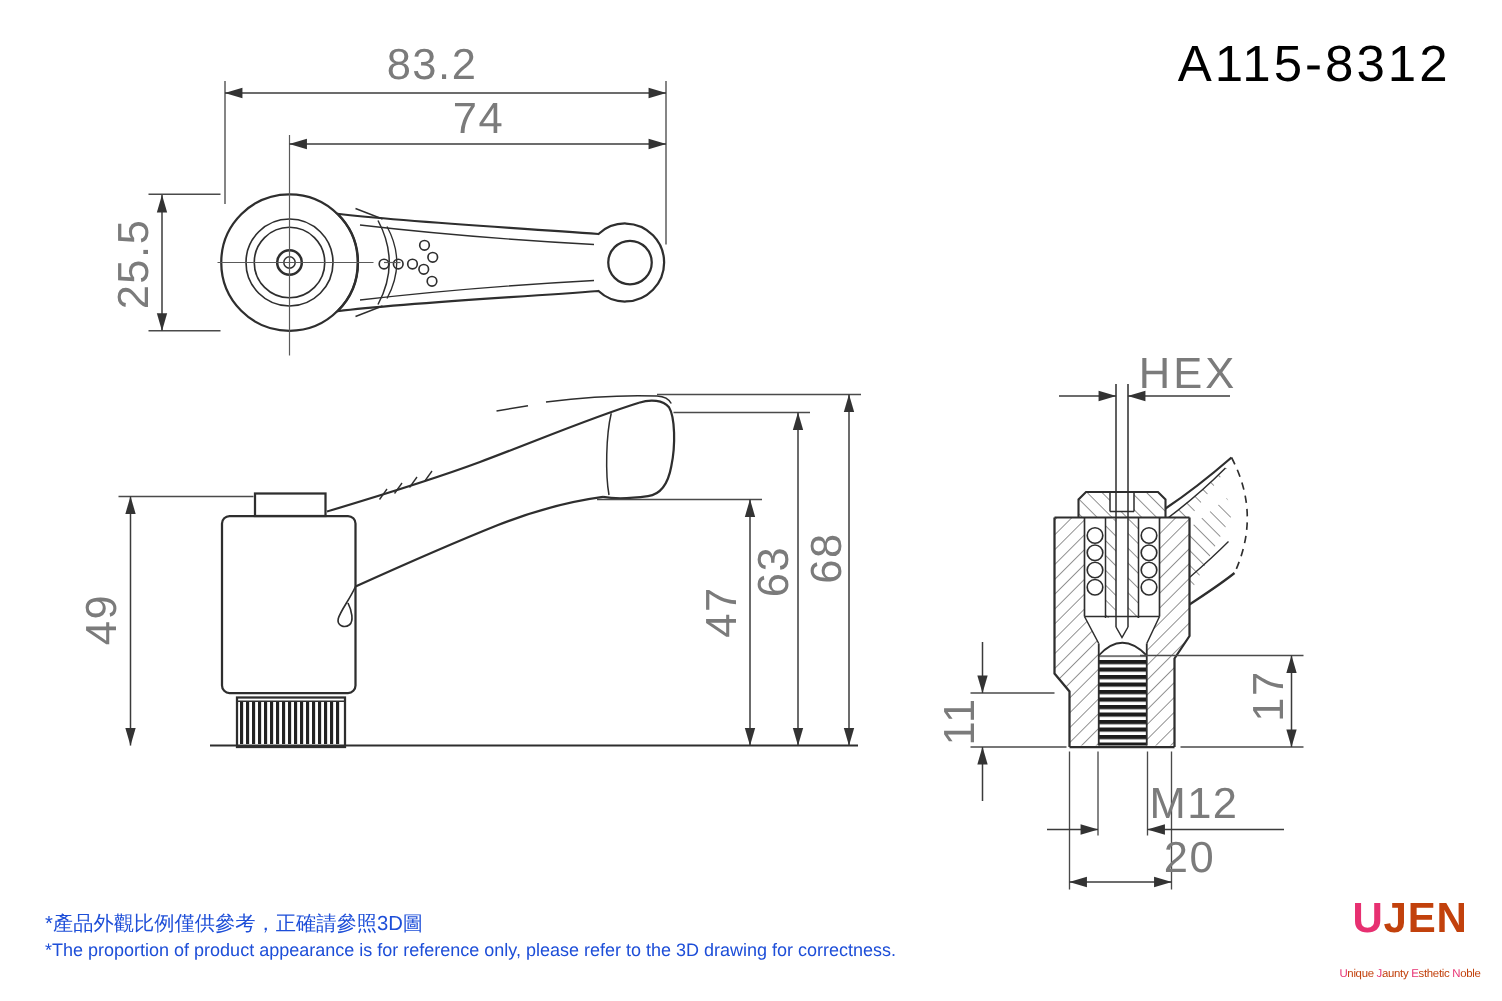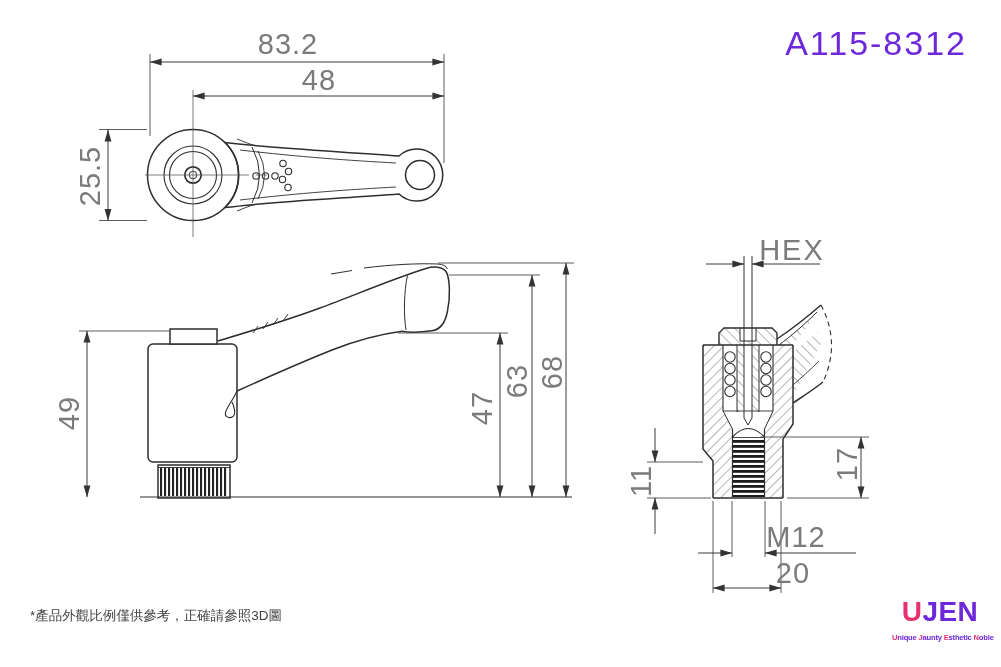--- a/index.html
+++ b/index.html
@@ -8,31 +8,31 @@
     font-family:"Liberation Sans", sans-serif;
   }
   svg{position:absolute;left:0;top:0;}
   .lab{
     position:absolute;color:#7b7b7b;font-size:29px;letter-spacing:1px;
     white-space:nowrap;transform:translate(-50%,-50%);line-height:1;
   }
   .lab.rot{transform:translate(-50%,-50%) rotate(-90deg);}
   .lab.small{font-size:29px;letter-spacing:2px;}
   .title{
-    position:absolute;right:34px;top:26px;color:#6d28d9;font-size:34px;
+    position:absolute;right:34px;top:26px;color:#000000;font-size:34px;
     letter-spacing:2px;white-space:nowrap;line-height:1;
   }
-  .notes{position:absolute;left:30px;top:607px;color:#404040;}
+  .notes{position:absolute;left:30px;top:607px;color:#1d4ed8;}
   .note-zh{font-size:13.5px;line-height:1.35;}
   .note-en{font-size:12px;line-height:1.4;}
   .logo{position:absolute;left:892px;top:598px;width:96px;text-align:center;}
   .logo-word{font-size:28px;font-weight:bold;letter-spacing:0.5px;line-height:1;}
-  .logo-tag{font-size:7.6px;font-weight:bold;margin-top:8px;white-space:nowrap;letter-spacing:-0.2px;line-height:1;}
+  .logo-tag{font-size:7.6px;font-weight:normal;margin-top:19px;white-space:nowrap;letter-spacing:-0.2px;line-height:1;}
   .pink{color:#e73071;}
-  .green{color:#6d28d9;}
+  .green{color:#c2410c;}
 </style>
 </head>
 <body>
 
 <div class="sheet">
 
 <svg width="1001" height="667" viewBox="0 0 1001 667">
   <defs>
     <marker id="arr" viewBox="0 0 12 8" refX="11.3" refY="4" markerWidth="13" markerHeight="8.6" orient="auto-start-reverse" markerUnits="userSpaceOnUse">
       <path d="M0.5,0.8 L11.5,4 L0.5,7.2 Z" fill="#333"></path>
@@ -213,36 +213,37 @@
     </g>
     <line x1="698" y1="553" x2="732" y2="553" marker-end="url(#arr)"></line>
     <line x1="765" y1="553" x2="856" y2="553" marker-start="url(#arr)"></line>
     <line x1="713" y1="588" x2="781" y2="588" marker-start="url(#arr)" marker-end="url(#arr)"></line>
   </g>
 </svg>
 
   <div class="title">A115-8312</div>
 
   <div class="lab" style="left:288px;top:44px;">83.2</div>
-  <div class="lab" style="left:319px;top:80px;">48</div>
+  <div class="lab" style="left:319px;top:80px;">74</div>
   <div class="lab rot" style="left:90px;top:176px;">25.5</div>
 
   <div class="lab rot" style="left:69px;top:413px;">49</div>
   <div class="lab rot" style="left:482px;top:408px;">47</div>
   <div class="lab rot" style="left:517px;top:381px;">63</div>
   <div class="lab rot" style="left:552px;top:372px;">68</div>
 
   <div class="lab small" style="left:792px;top:250px;">HEX</div>
   <div class="lab rot" style="left:641px;top:481px;">11</div>
   <div class="lab rot" style="left:847px;top:464px;">17</div>
   <div class="lab" style="left:796px;top:537px;">M12</div>
   <div class="lab" style="left:793px;top:573px;">20</div>
 
   <div class="notes">
     <div class="note-zh">*產品外觀比例僅供參考，正確請參照3D圖</div>
+    <div class="note-en">*The proportion of product appearance is for reference only, please refer to the 3D drawing for correctness.</div>
   </div>
 
   <div class="logo">
     <div class="logo-word"><span class="pink">U</span><span class="green">JEN</span></div>
     <div class="logo-tag"><span class="pink">U</span><span class="green">nique </span><span class="pink">J</span><span class="green">aunty </span><span class="pink">E</span><span class="green">sthetic </span><span class="pink">N</span><span class="green">oble</span></div>
   </div>
 
 </div>
 
 </body></html>

